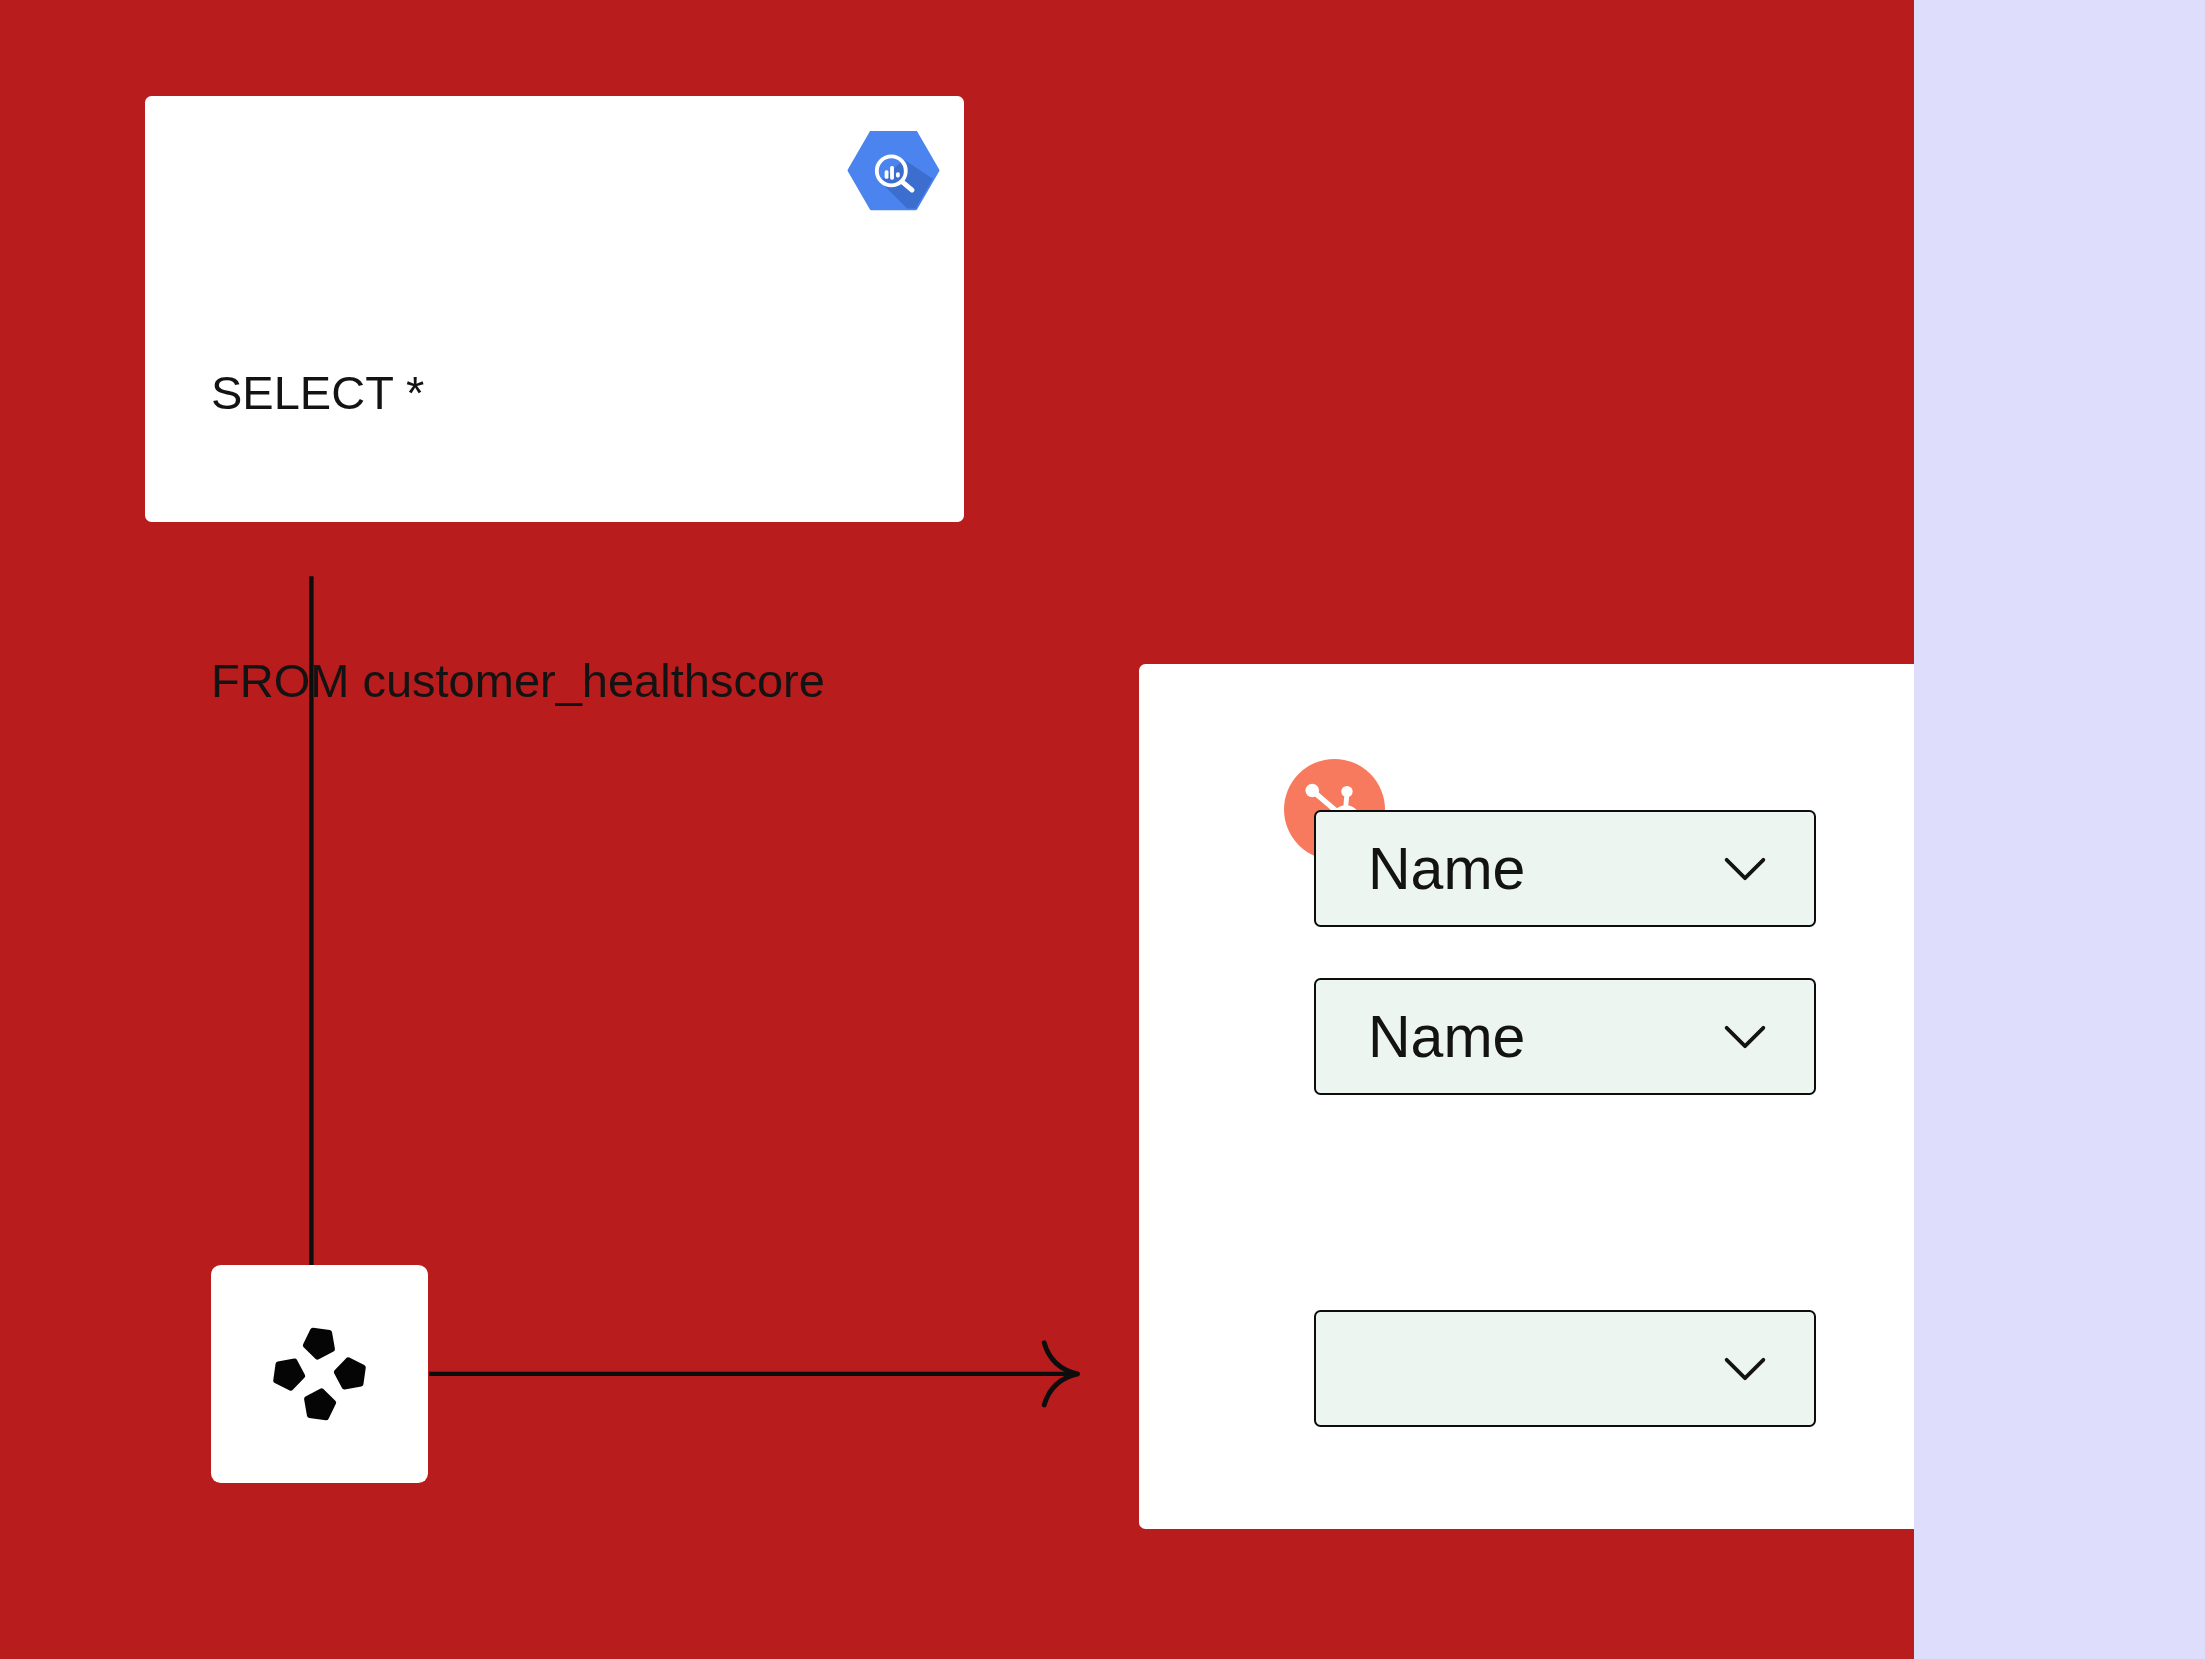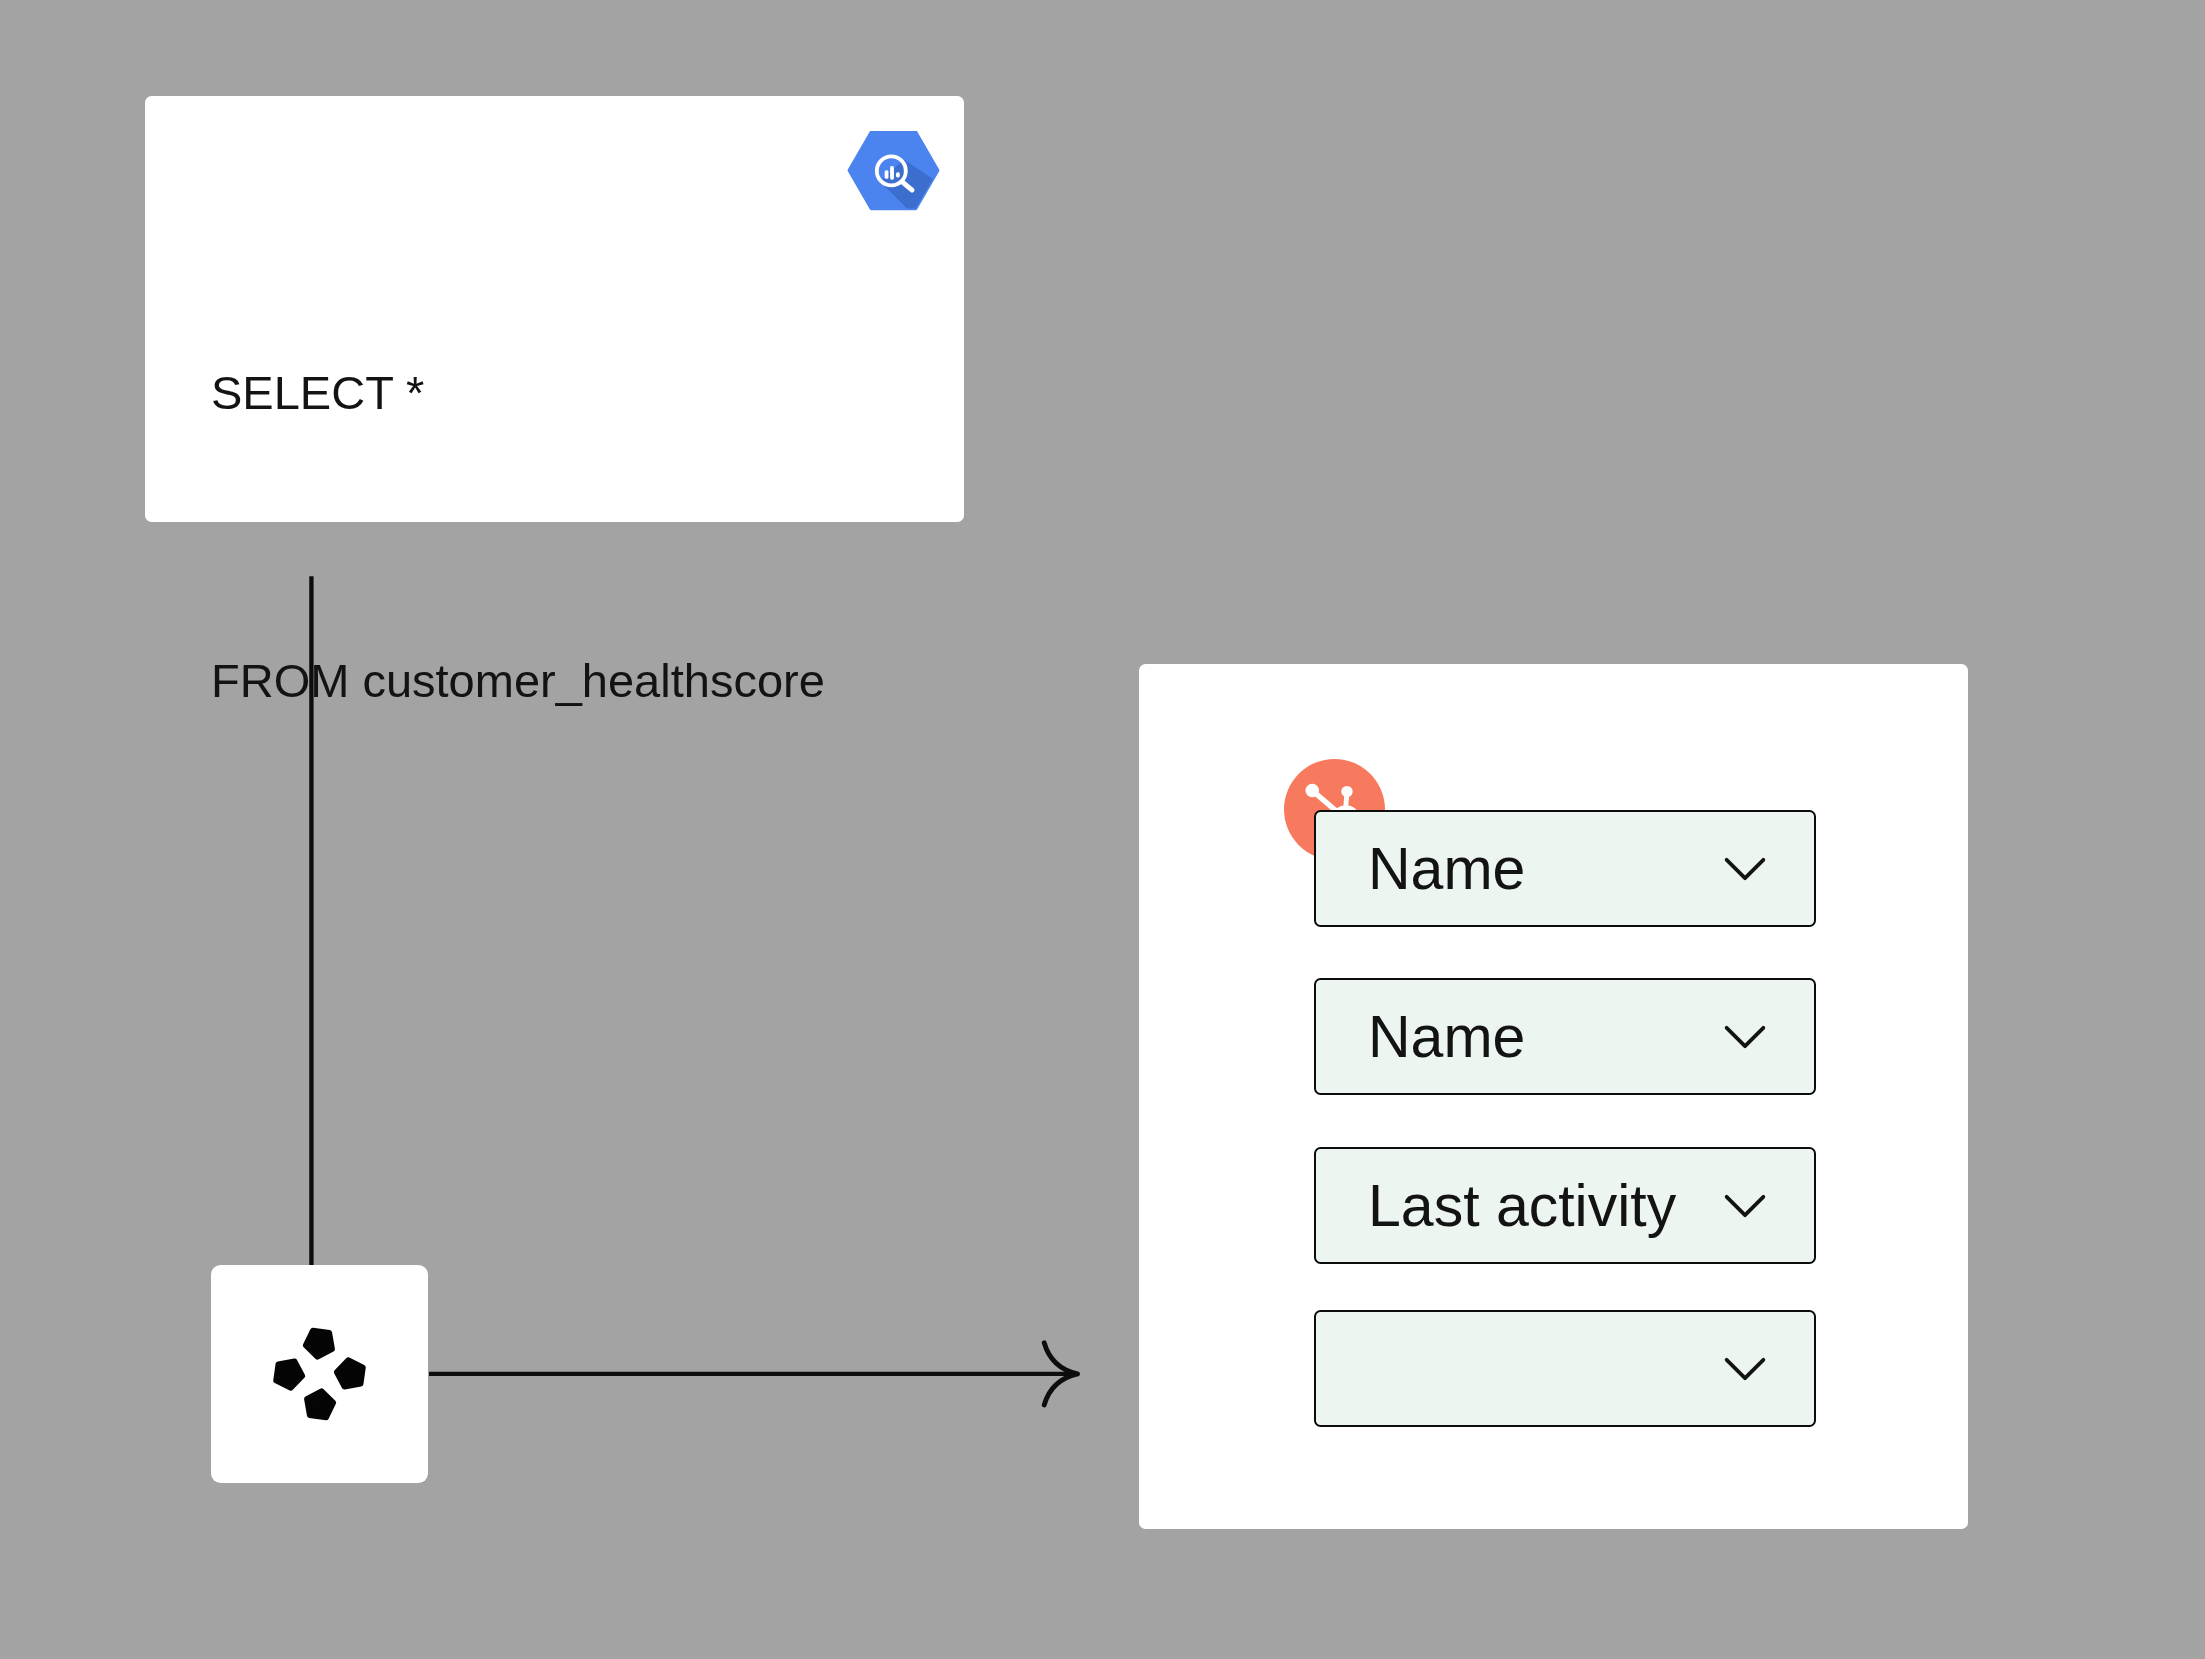--- a/index.html
+++ b/index.html
@@ -3,23 +3,23 @@
 <meta charset="utf-8">
 <style>
   html,body{margin:0;padding:0;}
   body{
     background:#dedefc;
     font-family:"Liberation Sans", sans-serif;
     color:#131313;
   }
   #canvas{
     position:relative;
-    width:2205px;
+    width:1914px;
     height:1660px;
-    background:#a3a3a3;
+    background:#b91c1c;
     overflow:hidden;
   }
   #connectors{
     position:absolute;
     left:0;top:0;
     pointer-events:none;
   }
   .card{
     position:absolute;
     background:#ffffff;
@@ -166,26 +166,20 @@
       </svg>
     </div>
 
     <div id="dd-1" class="dropdown">
       <span class="label">Name</span>
       <svg class="chevron" viewBox="0 0 80 50">
         <polyline points="6,8 40,42 74,8" fill="none" stroke="#131313" stroke-width="7" stroke-linecap="round" stroke-linejoin="round"></polyline>
       </svg>
     </div>
 
-    <div id="dd-2" class="dropdown">
-      <span class="label">Last activity</span>
-      <svg class="chevron" viewBox="0 0 80 50">
-        <polyline points="6,8 40,42 74,8" fill="none" stroke="#131313" stroke-width="7" stroke-linecap="round" stroke-linejoin="round"></polyline>
-      </svg>
-    </div>
 
     <div id="dd-3" class="dropdown">
       <svg class="chevron" viewBox="0 0 80 50">
         <polyline points="6,8 40,42 74,8" fill="none" stroke="#131313" stroke-width="7" stroke-linecap="round" stroke-linejoin="round"></polyline>
       </svg>
     </div>
 
   </div>
 </div>
 

